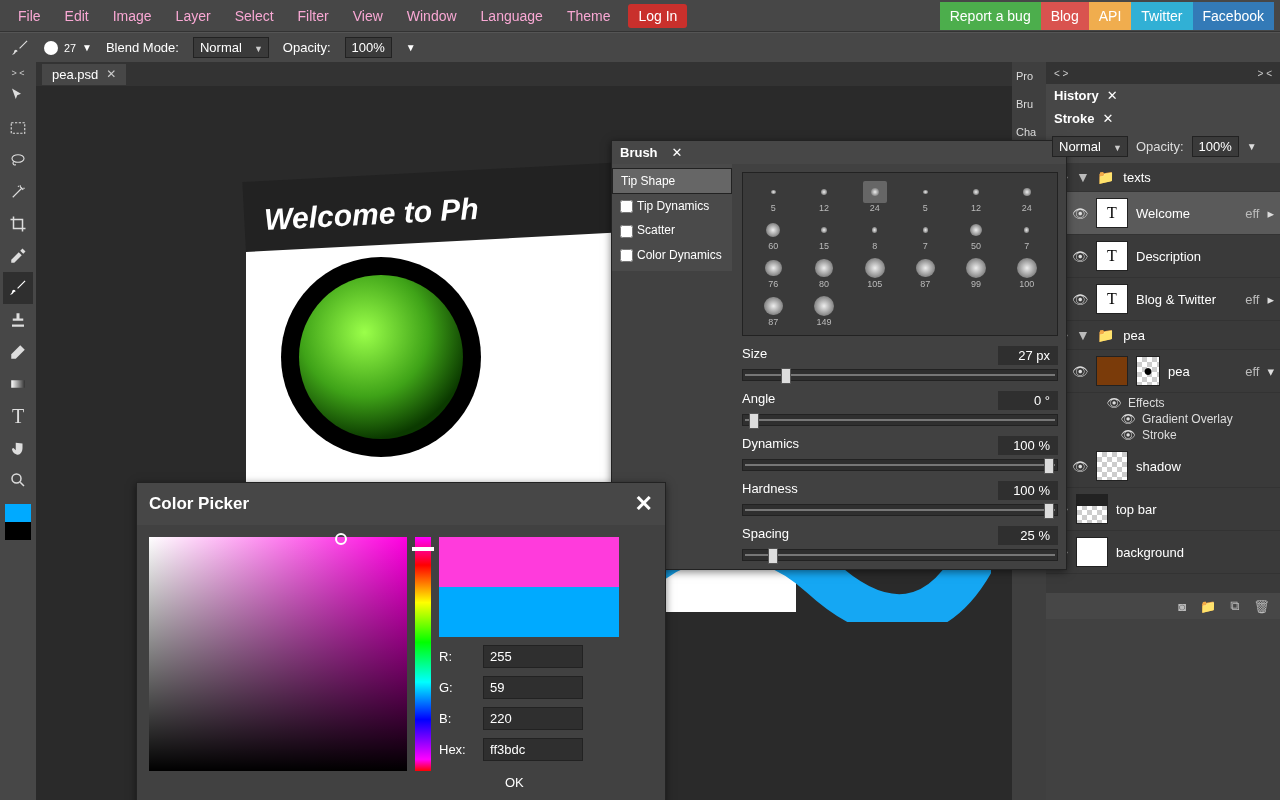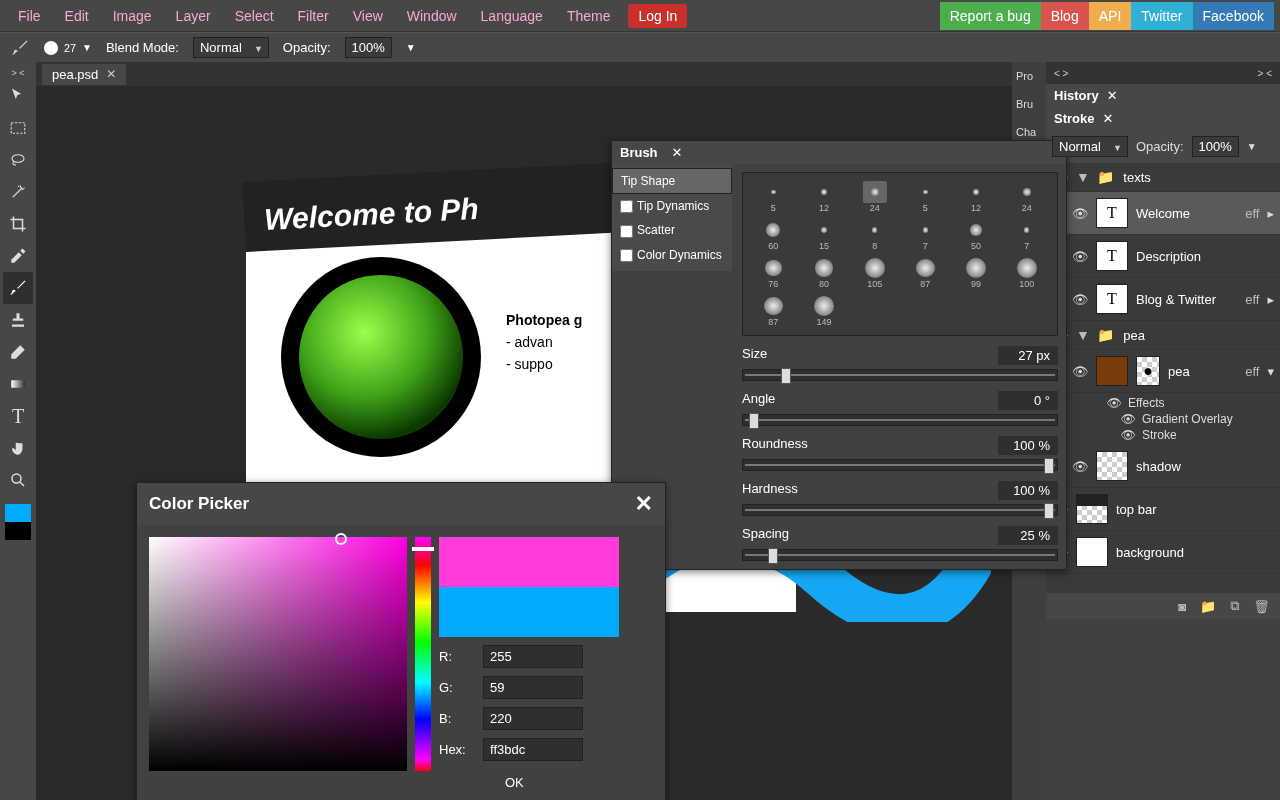--- a/index.html
+++ b/index.html
@@ -240,25 +240,20 @@
           <defs>
               <radialGradient id="pg" cx="40%" cy="35%" r="65%">
                 <stop offset="0" stop-color="#9bff4a"></stop>
                 <stop offset=".6" stop-color="#3fa318"></stop>
                 <stop offset="1" stop-color="#0b3a00"></stop>
               </radialGradient>
             </defs>
           <circle cx="105" cy="105" r="100" fill="#000"></circle>
           <circle cx="105" cy="105" r="82" fill="url(#pg)"></circle>
         </svg>
-        <div class="docdesc">
-          <div>Photopea g</div>
-          <div class="sub">- advan</div>
-          <div class="sub">- suppo</div>
-        </div>
         <div class="redlink">om</div>
         <div class="redlink2">om</div>
       </div>
     </div>
 
     <svg class="stroke" width="380" height="130" viewBox="0 0 380 130">
       <path d="M10 100 C 70 30, 150 30, 210 85 S 330 140, 370 55" stroke="#15a7f3" stroke-width="42" fill="none" stroke-linecap="round"></path>
     </svg>
 
     <div class="panel brushpanel">
@@ -411,21 +406,21 @@
                 <span>Angle</span>
                 <span class="v">0 °</span>
               </div>
               <div class="slider">
                 <div class="track"></div>
                 <div class="thumb" style="left:2%"></div>
               </div>
             </div>
           <div class="slrow">
               <div class="slhead">
-                <span>Roundness</span>
+                <span>Dynamics</span>
                 <span class="v">100 %</span>
               </div>
               <div class="slider">
                 <div class="track"></div>
                 <div class="thumb" style="left:96%"></div>
               </div>
             </div>
           <div class="slrow">
               <div class="slhead">
                 <span>Hardness</span>

